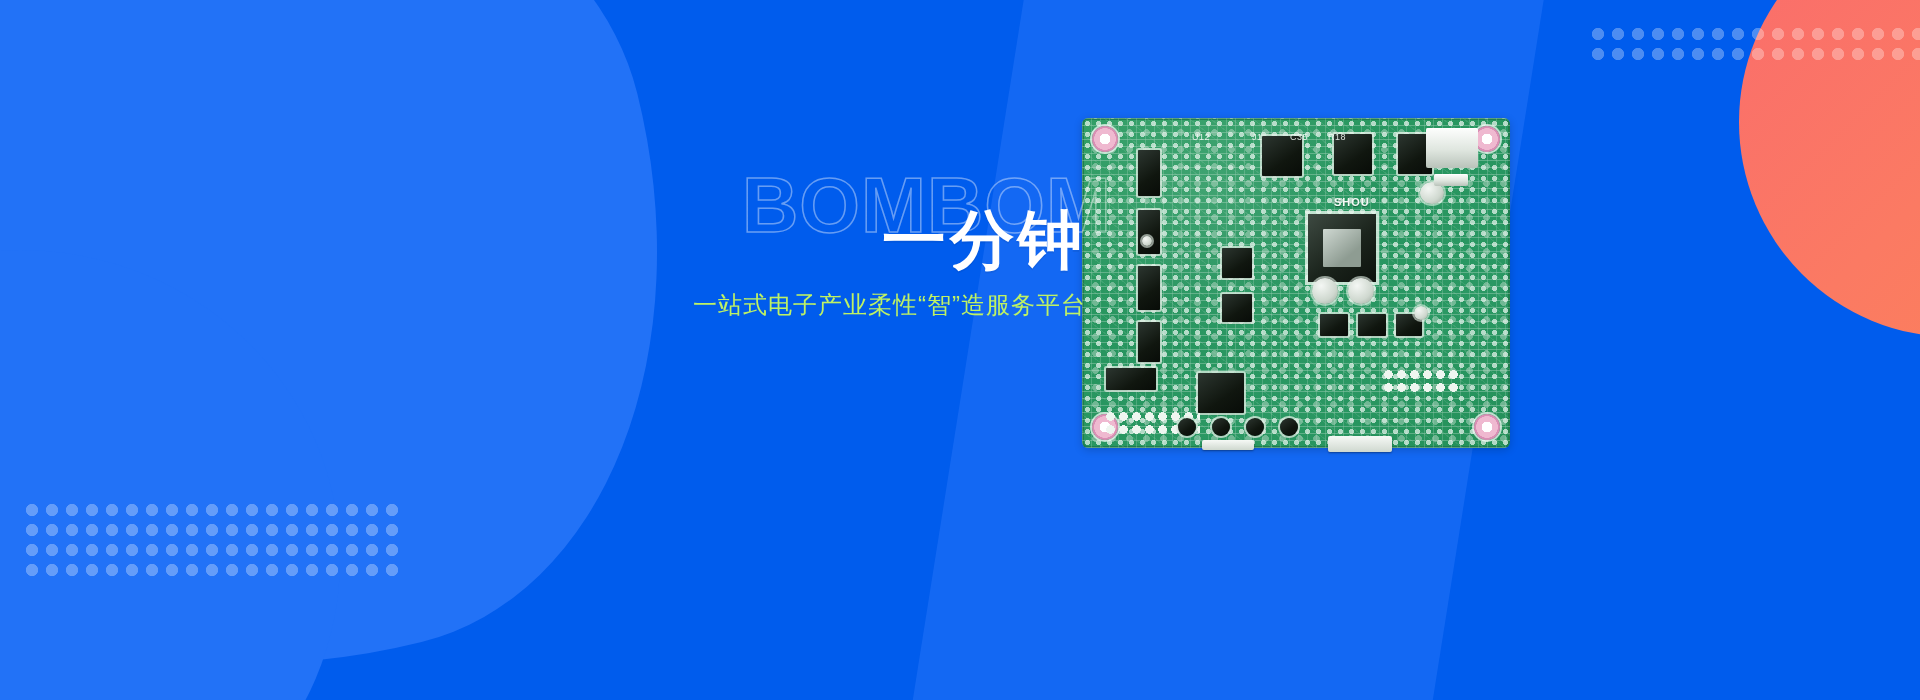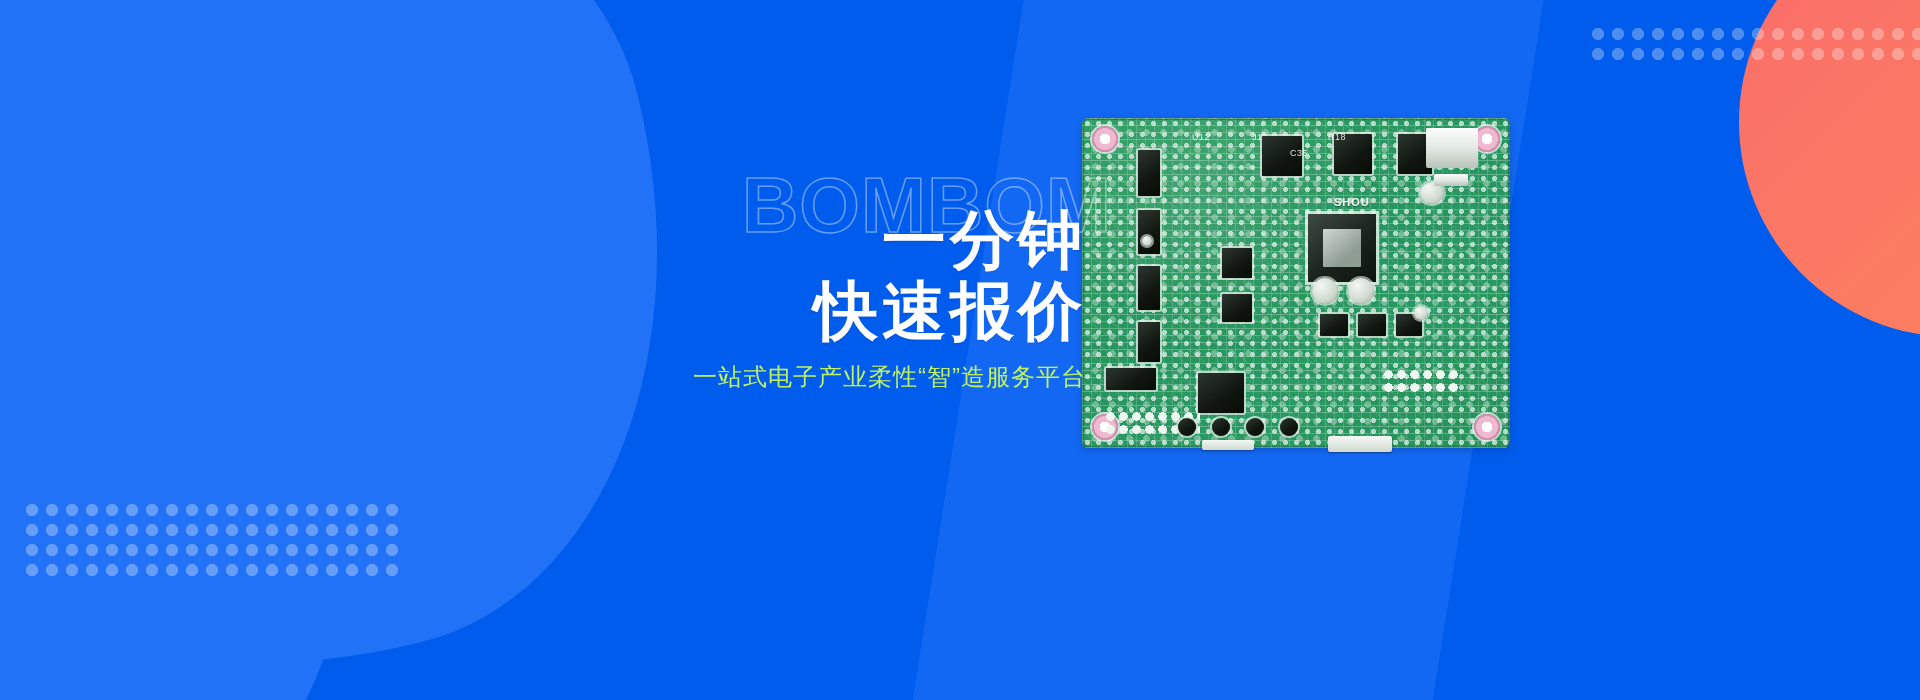--- a/index.html
+++ b/index.html
@@ -309,32 +309,31 @@
       <div class="pad-row" style="left:300px; top:250px; width:78px; height:26px;"></div>
 
       <div class="ic" style="left:96px;  top:300px; width:18px; height:18px; border-radius:50%;"></div>
       <div class="ic" style="left:130px; top:300px; width:18px; height:18px; border-radius:50%;"></div>
       <div class="ic" style="left:164px; top:300px; width:18px; height:18px; border-radius:50%;"></div>
       <div class="ic" style="left:198px; top:300px; width:18px; height:18px; border-radius:50%;"></div>
 
       <div class="shou-badge" style="left:252px; top:58px;">SHOU</div>
       <div class="silk-label" style="left:110px; top:14px;">U12</div>
       <div class="silk-label" style="left:170px; top:14px;">J1</div>
-      <div class="silk-label" style="left:208px; top:30px;text-align:center;">C35</div>
+      <div class="silk-label" style="left:208px; top:14px;text-align:center;">C35</div>
       <div class="silk-label" style="left:246px; top:14px;text-align:right;">R18</div>
     </div>
     <div class="board-edge-conn" style="left:246px; top:318px; width:64px; height:16px;"></div>
     <div class="board-edge-conn" style="left:120px; top:322px; width:52px; height:10px;"></div>
   </div>
 
   <div class="copy">
     <div class="ghost-word">BOMBOM</div>
 
     <h1 class="headline">
       <span class="line1">一分钟</span>
-      <span class="line2">快速报价</span>
     </h1>
 
 
     <div class="subtitle">一站式电子产业柔性“智”造服务平台</div>
   </div>
 
 </div>
 
 </body></html>

